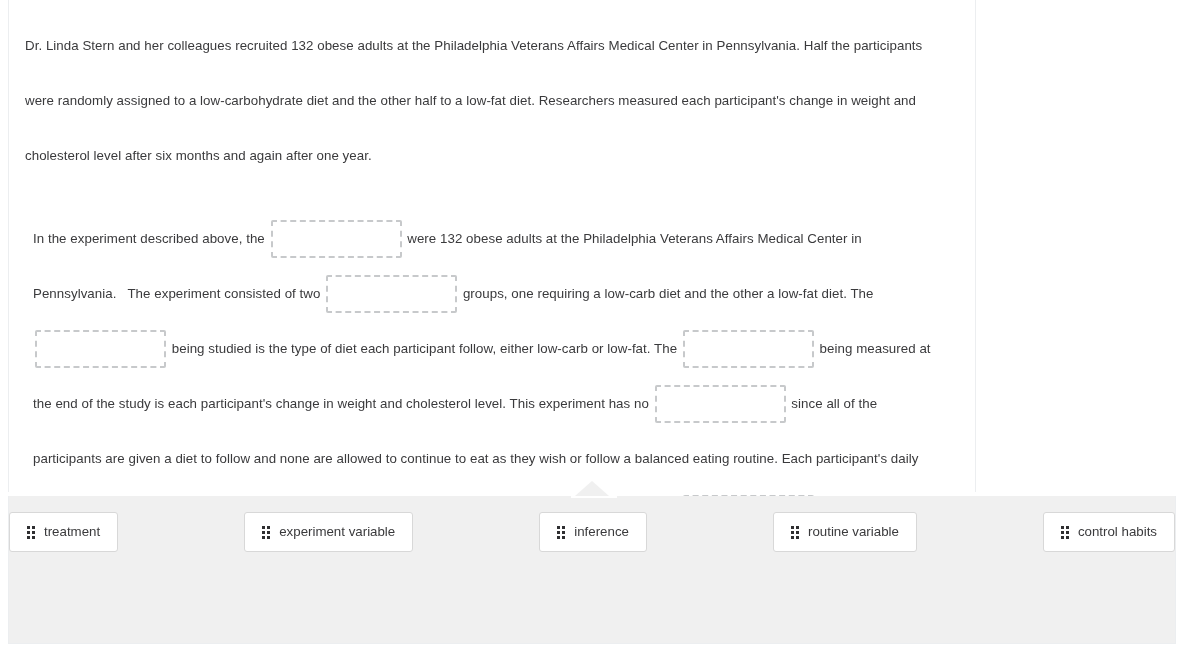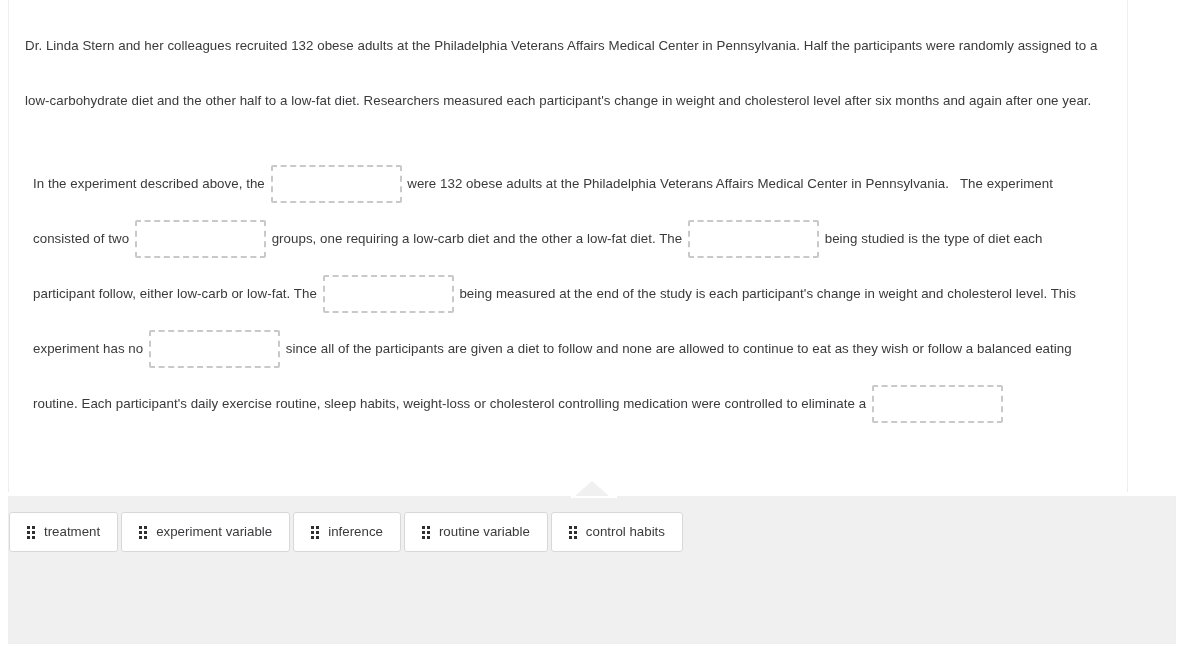--- a/index.html
+++ b/index.html
@@ -18,21 +18,21 @@
     height: 653px;
     background: #ffffff;
     overflow: hidden;
   }
 
   
   .question-card {
     position: absolute;
     left: 8px;
     top: 0px;
-    width: 1120px;
+    width: 968px;
     height: 492px;
     background: #ffffff;
     border-left: 1px solid #eceef0;
     border-right: 1px solid #eceef0;
     padding: 16px 22px 0 16px;
   }
 
   .para {
     font-size: 13.3px;
     color: #3a3a3c;
@@ -96,21 +96,21 @@
     height: 148px;
     background: #f0f0f0;
     border-left: 1px solid #eceef0;
     border-right: 1px solid #eceef0;
     border-bottom: 1px solid #eceef0;
     padding-top: 16px;
   }
 
   .chip-row {
     display: flex;
-    justify-content: flex-start;
+    justify-content: space-between;
     align-items: flex-start;
     gap: 3px;
   }
   .chip-row.row2 { margin-top: 10px; }
 
   .chip {
     display: inline-flex;
     align-items: center;
     gap: 9px;
     height: 40px;

